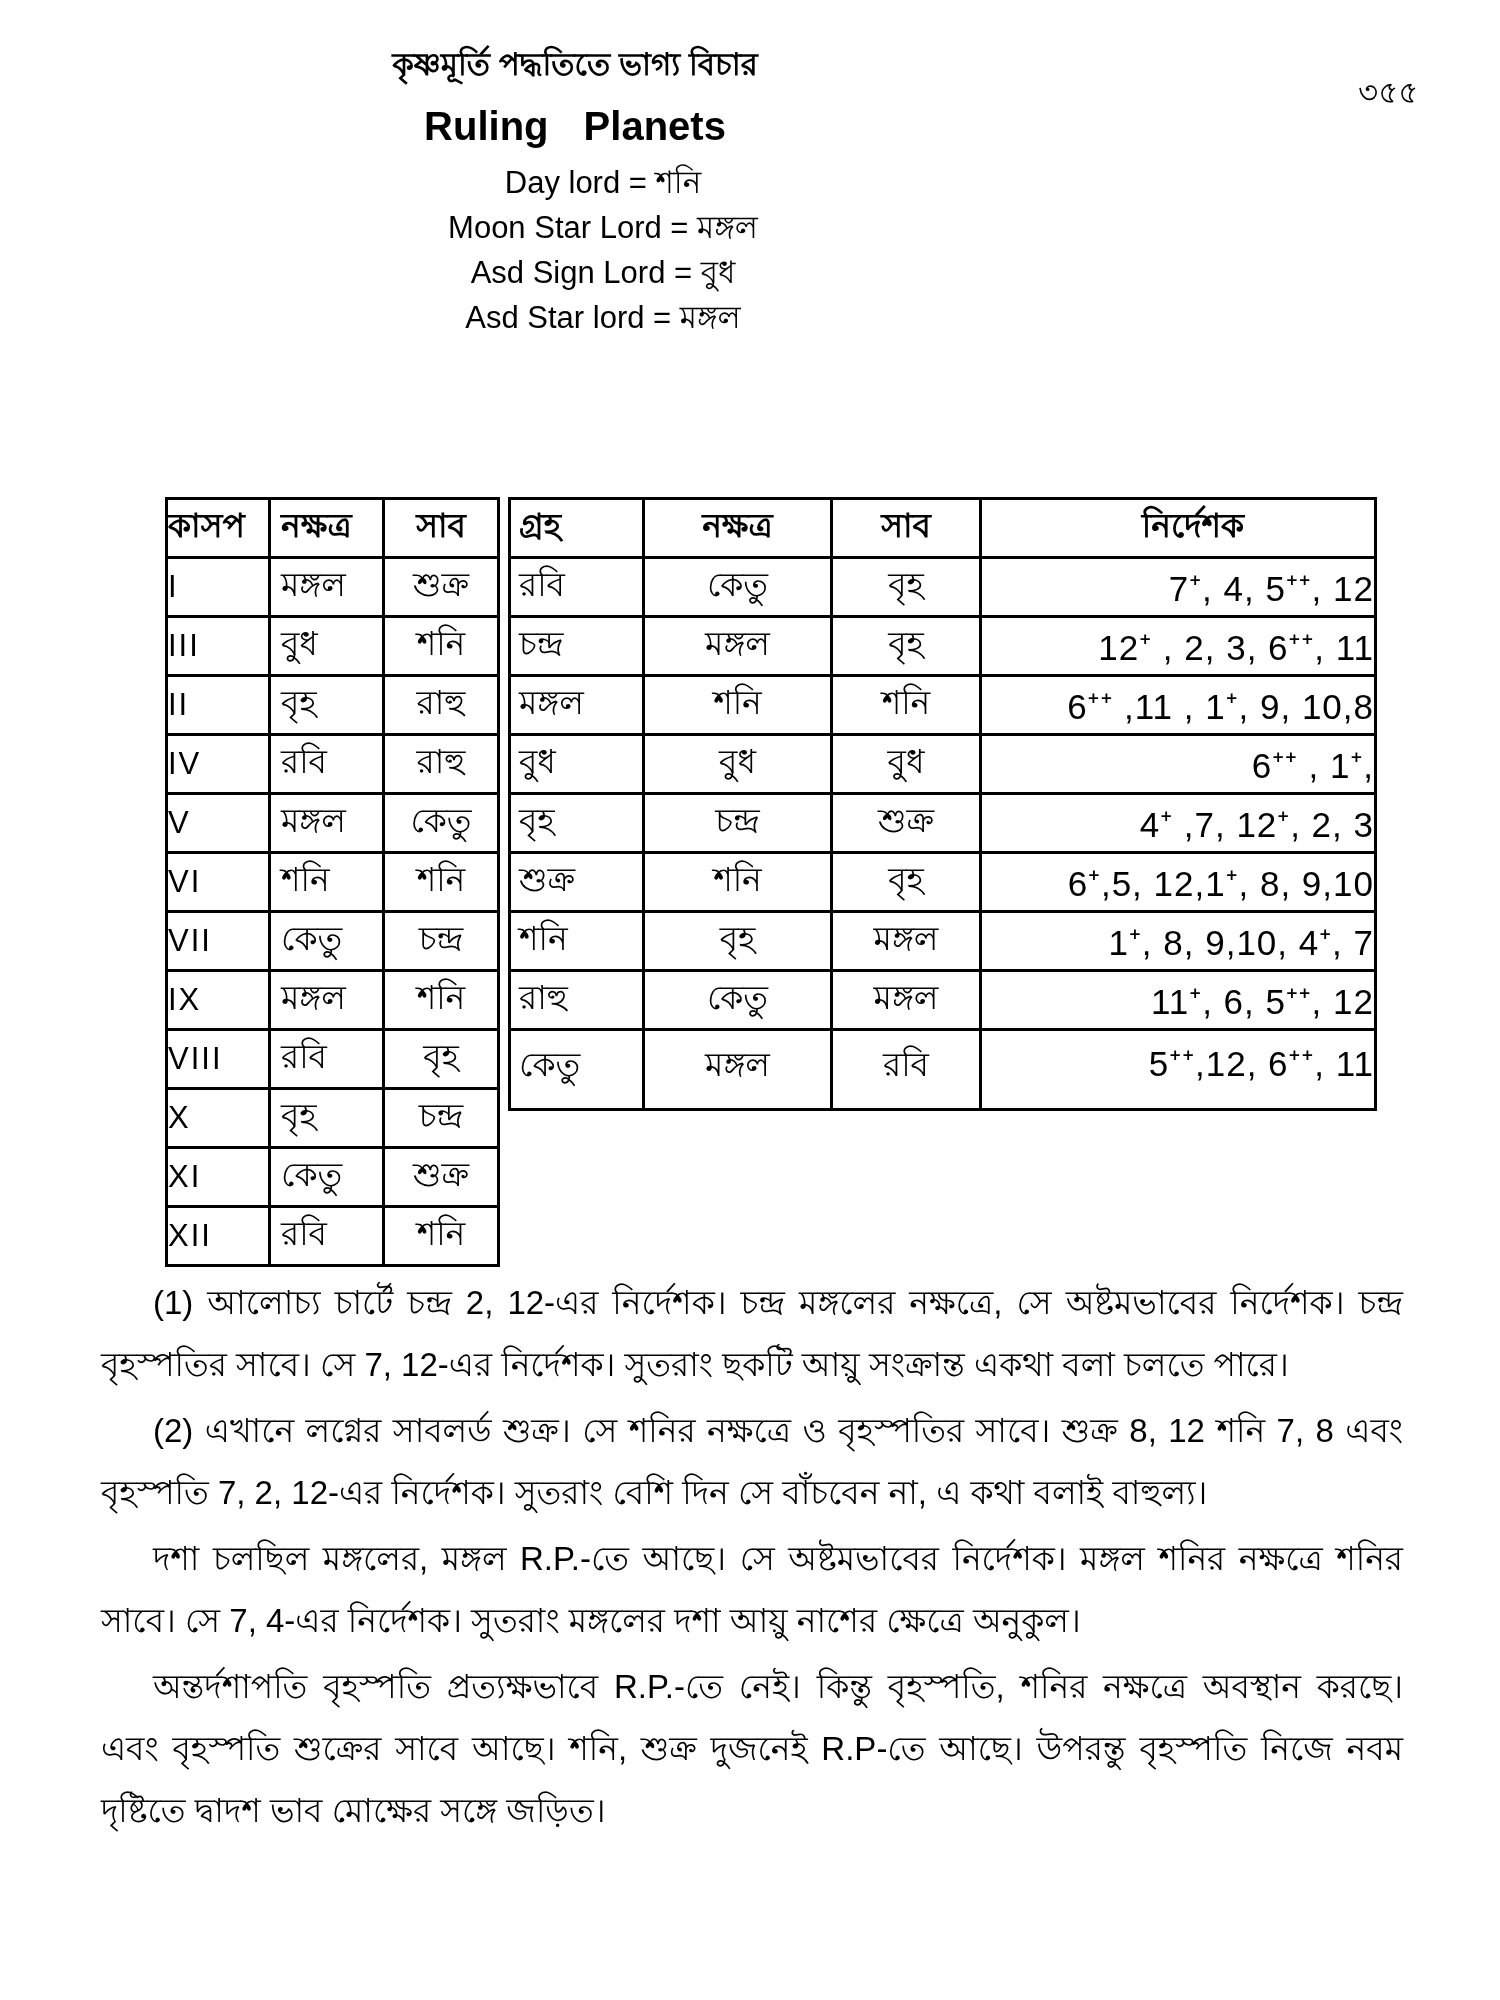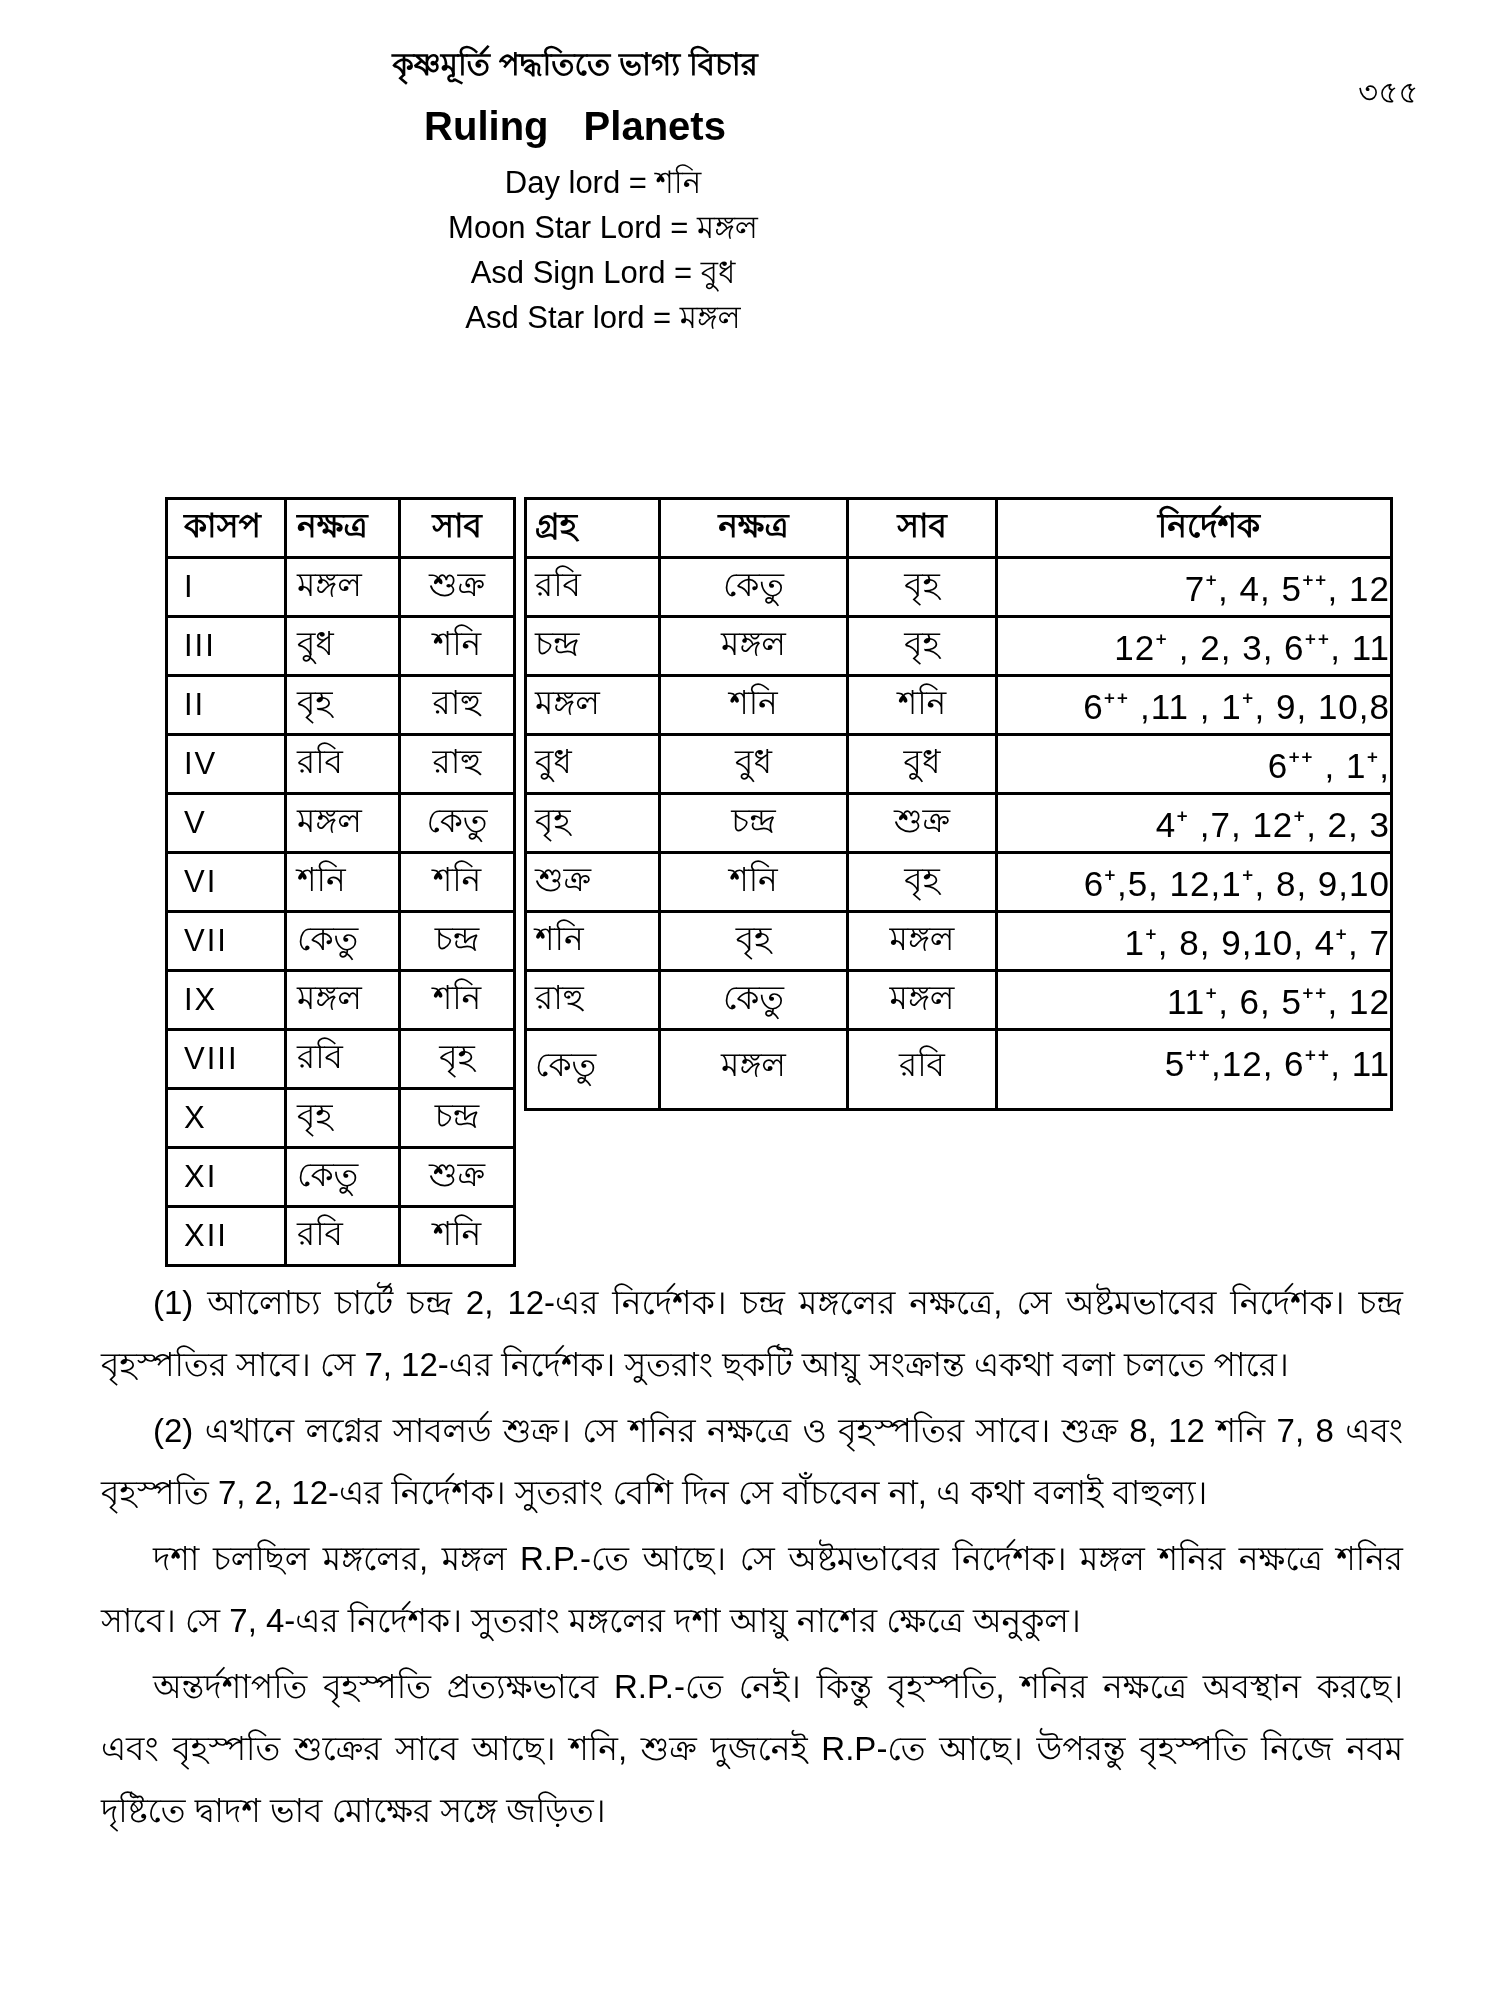--- a/index.html
+++ b/index.html
@@ -48,21 +48,21 @@
     vertical-align: middle;
     padding: 0;
     overflow: hidden;
     white-space: nowrap;
   }
   th { font-weight: bold; }
 
   #left-table { width: 313px; }
   #left-table tr { height: 58px; }
   #left-table th, #left-table td { font-size: 33px; }
-  #left-table .c0 { width: 100px; text-align: left; padding-left: 16px; }
+  #left-table .c0 { width: 100px; text-align: left; padding-left: 0; }
   #left-table .c1 { width: 101px; text-align: left; padding-left: 10px; }
   #left-table .c2 { width: 112px; text-align: center; }
   #left-table td.c0 { font-size: 31px; letter-spacing: 2px; }
 
   #right-table { width: 816px; }
   #right-table tr { height: 57px; }
   #right-table th { font-size: 33px; }
   #right-table td { font-size: 33px; }
   #right-table .c0 { width: 123px; text-align: left; padding-left: 8px; }
   #right-table .c1 { width: 185px; text-align: center; }

